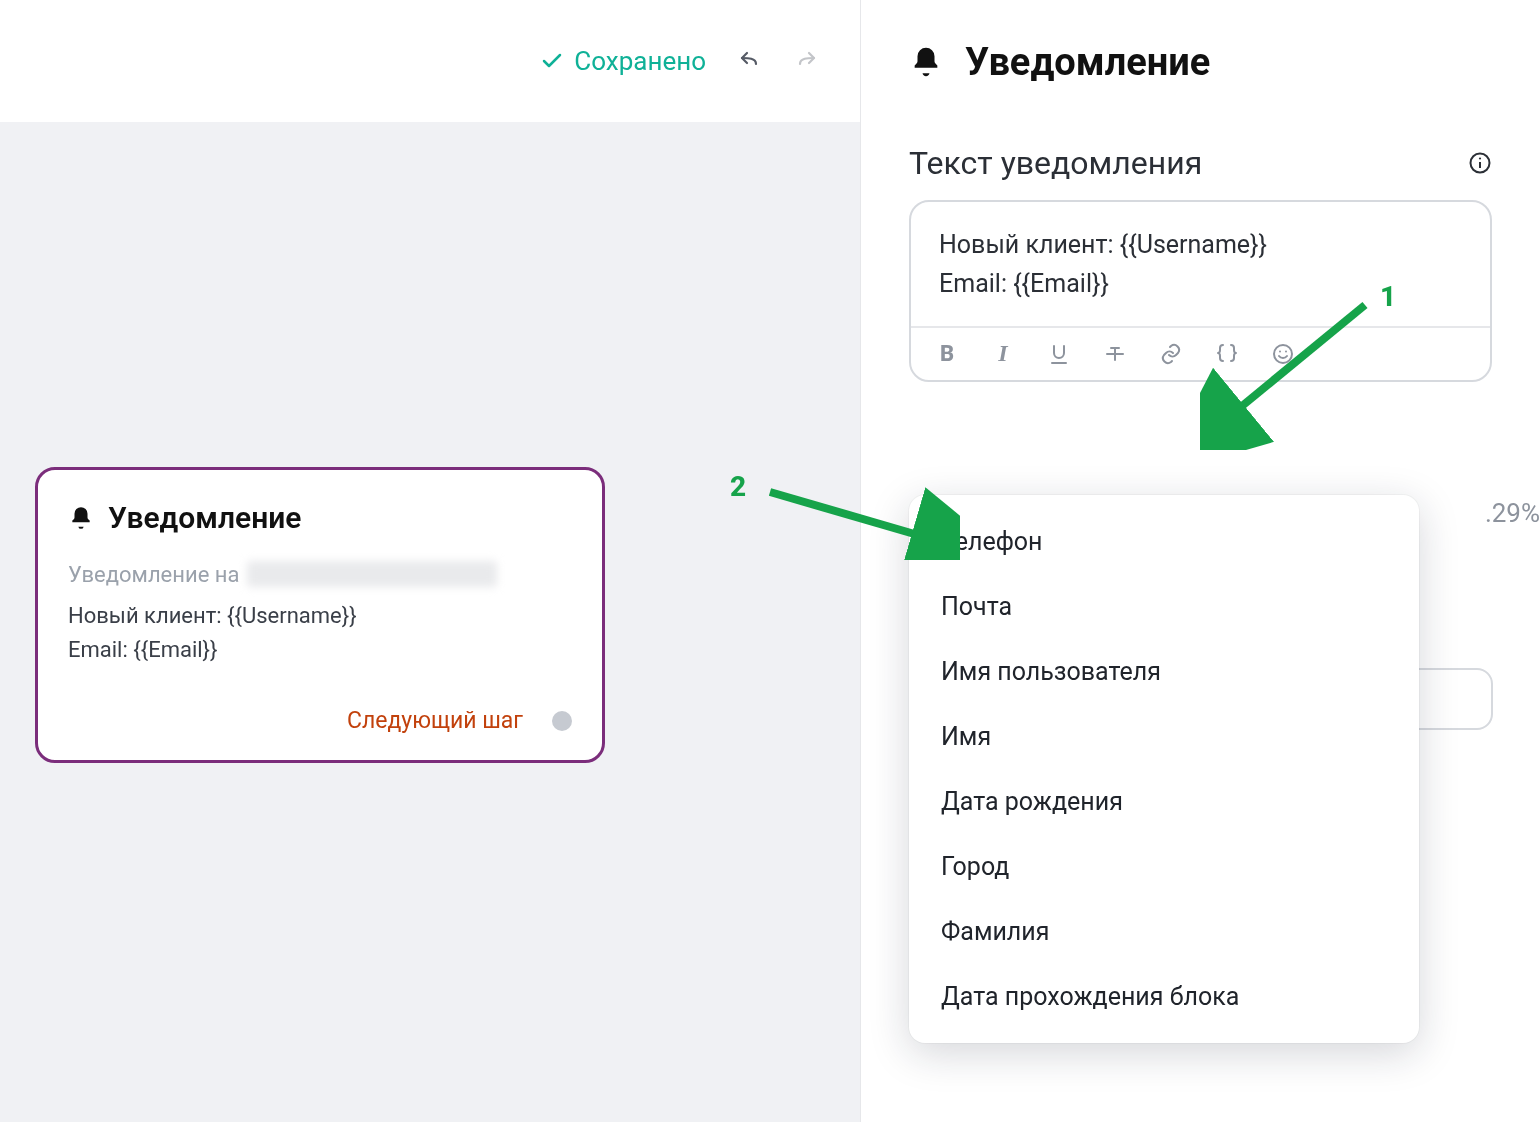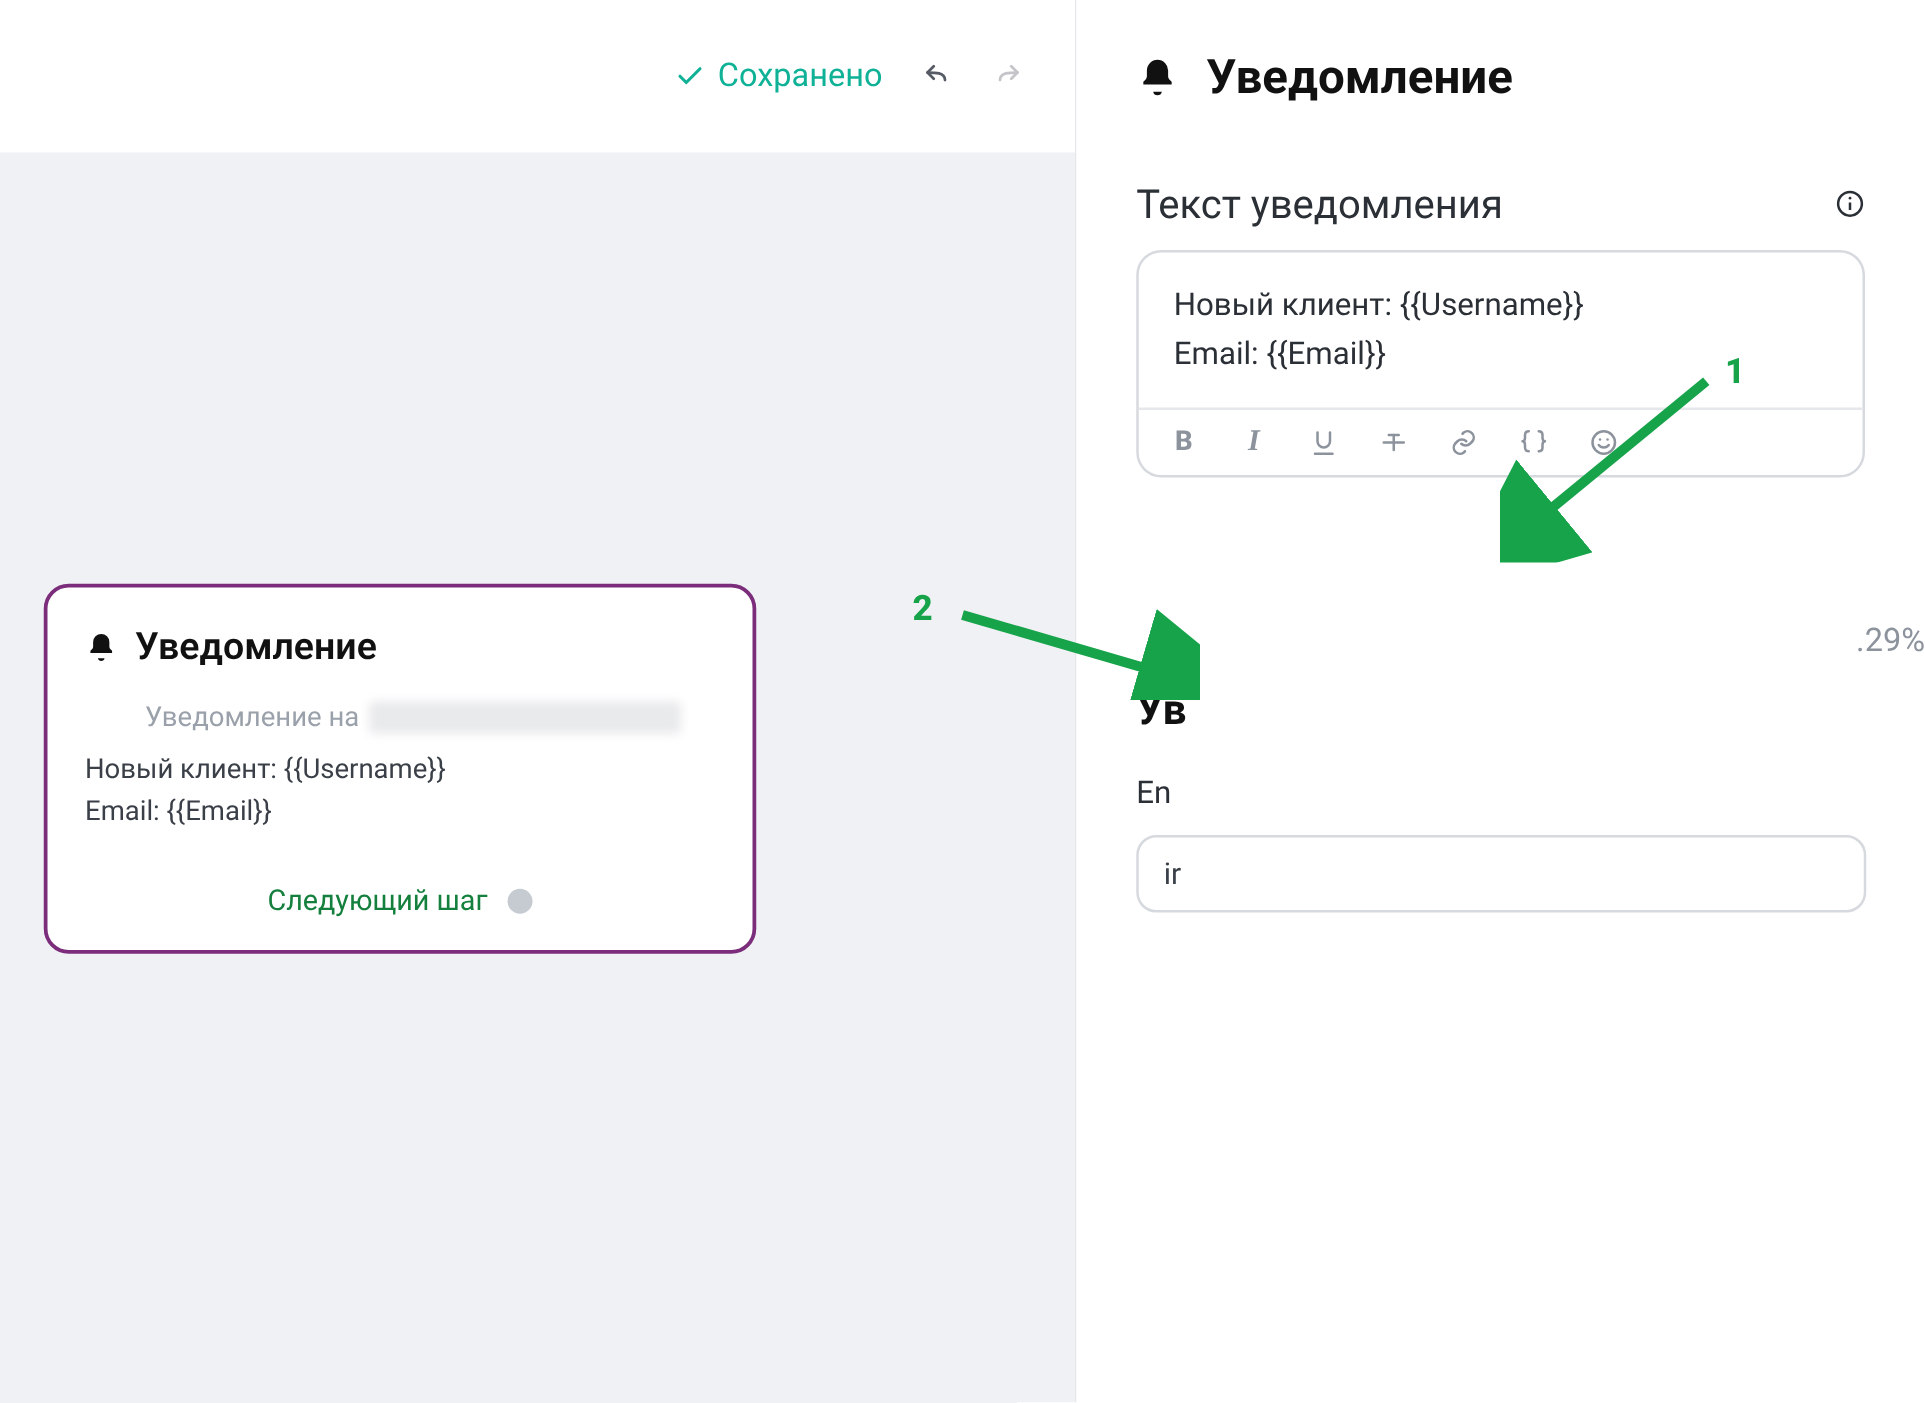--- a/index.html
+++ b/index.html
@@ -15,24 +15,24 @@
   .redo { opacity:0.35; }
 
   
   .canvas { position:absolute; left:0; top:122px; width:860px; height:1000px; background:#f0f1f4; }
 
   
   .node-card { position:absolute; left:35px; top:345px; width:570px; background:#fff; border:3px solid #7b2d7b; border-radius:20px; padding:30px 30px 26px 30px; }
   .node-title-row { display:flex; align-items:center; gap:14px; margin-bottom:26px; }
   .node-title-row .bell { width:26px; height:26px; }
   .node-title { font-size:30px; font-weight:600; color:#111; }
-  .node-line1 { font-size:22px; color:#9aa1ab; margin-bottom:12px; display:flex; align-items:center; gap:8px;margin-left:48px; }
+  .node-line1 { font-size:22px; color:#9aa1ab; margin-bottom:12px; display:flex; align-items:center; gap:8px; }
   .blur-box { display:inline-block; width:250px; height:26px; background:#e9eaec; filter:blur(4px); border-radius:4px; }
   .node-body { font-size:22px; color:#3a3f48; line-height:1.55; }
-  .node-footer { display:flex; justify-content:center; align-items:center; gap:16px; margin-top:40px; color:#15803d; font-size:23px; }
+  .node-footer { display:flex; justify-content:flex-end; align-items:center; gap:29px; margin-top:40px; color:#c2410c; font-size:23px; }
   .node-footer .dot { width:20px; height:20px; border-radius:50%; background:#c6cad1; }
 
   
   .side-panel { position:absolute; left:860px; top:0; width:680px; height:1122px; background:#fff; border-left:1px solid #e6e7ea; padding:40px 48px 40px 48px; }
   .panel-title-row { display:flex; align-items:center; gap:22px; margin-bottom:60px; }
   .panel-title-row .bell { width:34px; height:34px; }
   .panel-title { font-size:38px; font-weight:700; color:#111; }
   .field-label-row { display:flex; align-items:center; justify-content:space-between; margin-bottom:18px; }
   .field-label { font-size:32px; color:#2b2f36; }
   .info-icon { width:24px; height:24px; color:#2b2f36; }
@@ -173,20 +173,30 @@
     </div>
 
     <div class="percent-badge">.29%</div>
 
     <div class="behind-heading">Ув</div>
     <div class="behind-sub">En</div>
     <div class="behind-input">
       <span>ir</span>
     </div>
 
+    <div class="dropdown">
+      <div class="dropdown-item">Телефон</div>
+      <div class="dropdown-item">Почта</div>
+      <div class="dropdown-item">Имя пользователя</div>
+      <div class="dropdown-item">Имя</div>
+      <div class="dropdown-item">Дата рождения</div>
+      <div class="dropdown-item">Город</div>
+      <div class="dropdown-item">Фамилия</div>
+      <div class="dropdown-item">Дата прохождения блока</div>
+    </div>
 
   </div>
 
   <div class="anno-num" style="left:1380px; top:280px;">1</div>
   <svg class="arrow-svg" style="left:1200px; top:290px; width:180px; height:160px;" viewBox="0 0 180 160">
     <defs>
         <marker id="ah1" markerWidth="14" markerHeight="14" refX="3" refY="6" orient="auto">
           <path d="M0,0 L0,12 L14,6 z" fill="#16a34a"></path>
         </marker>
       </defs>

